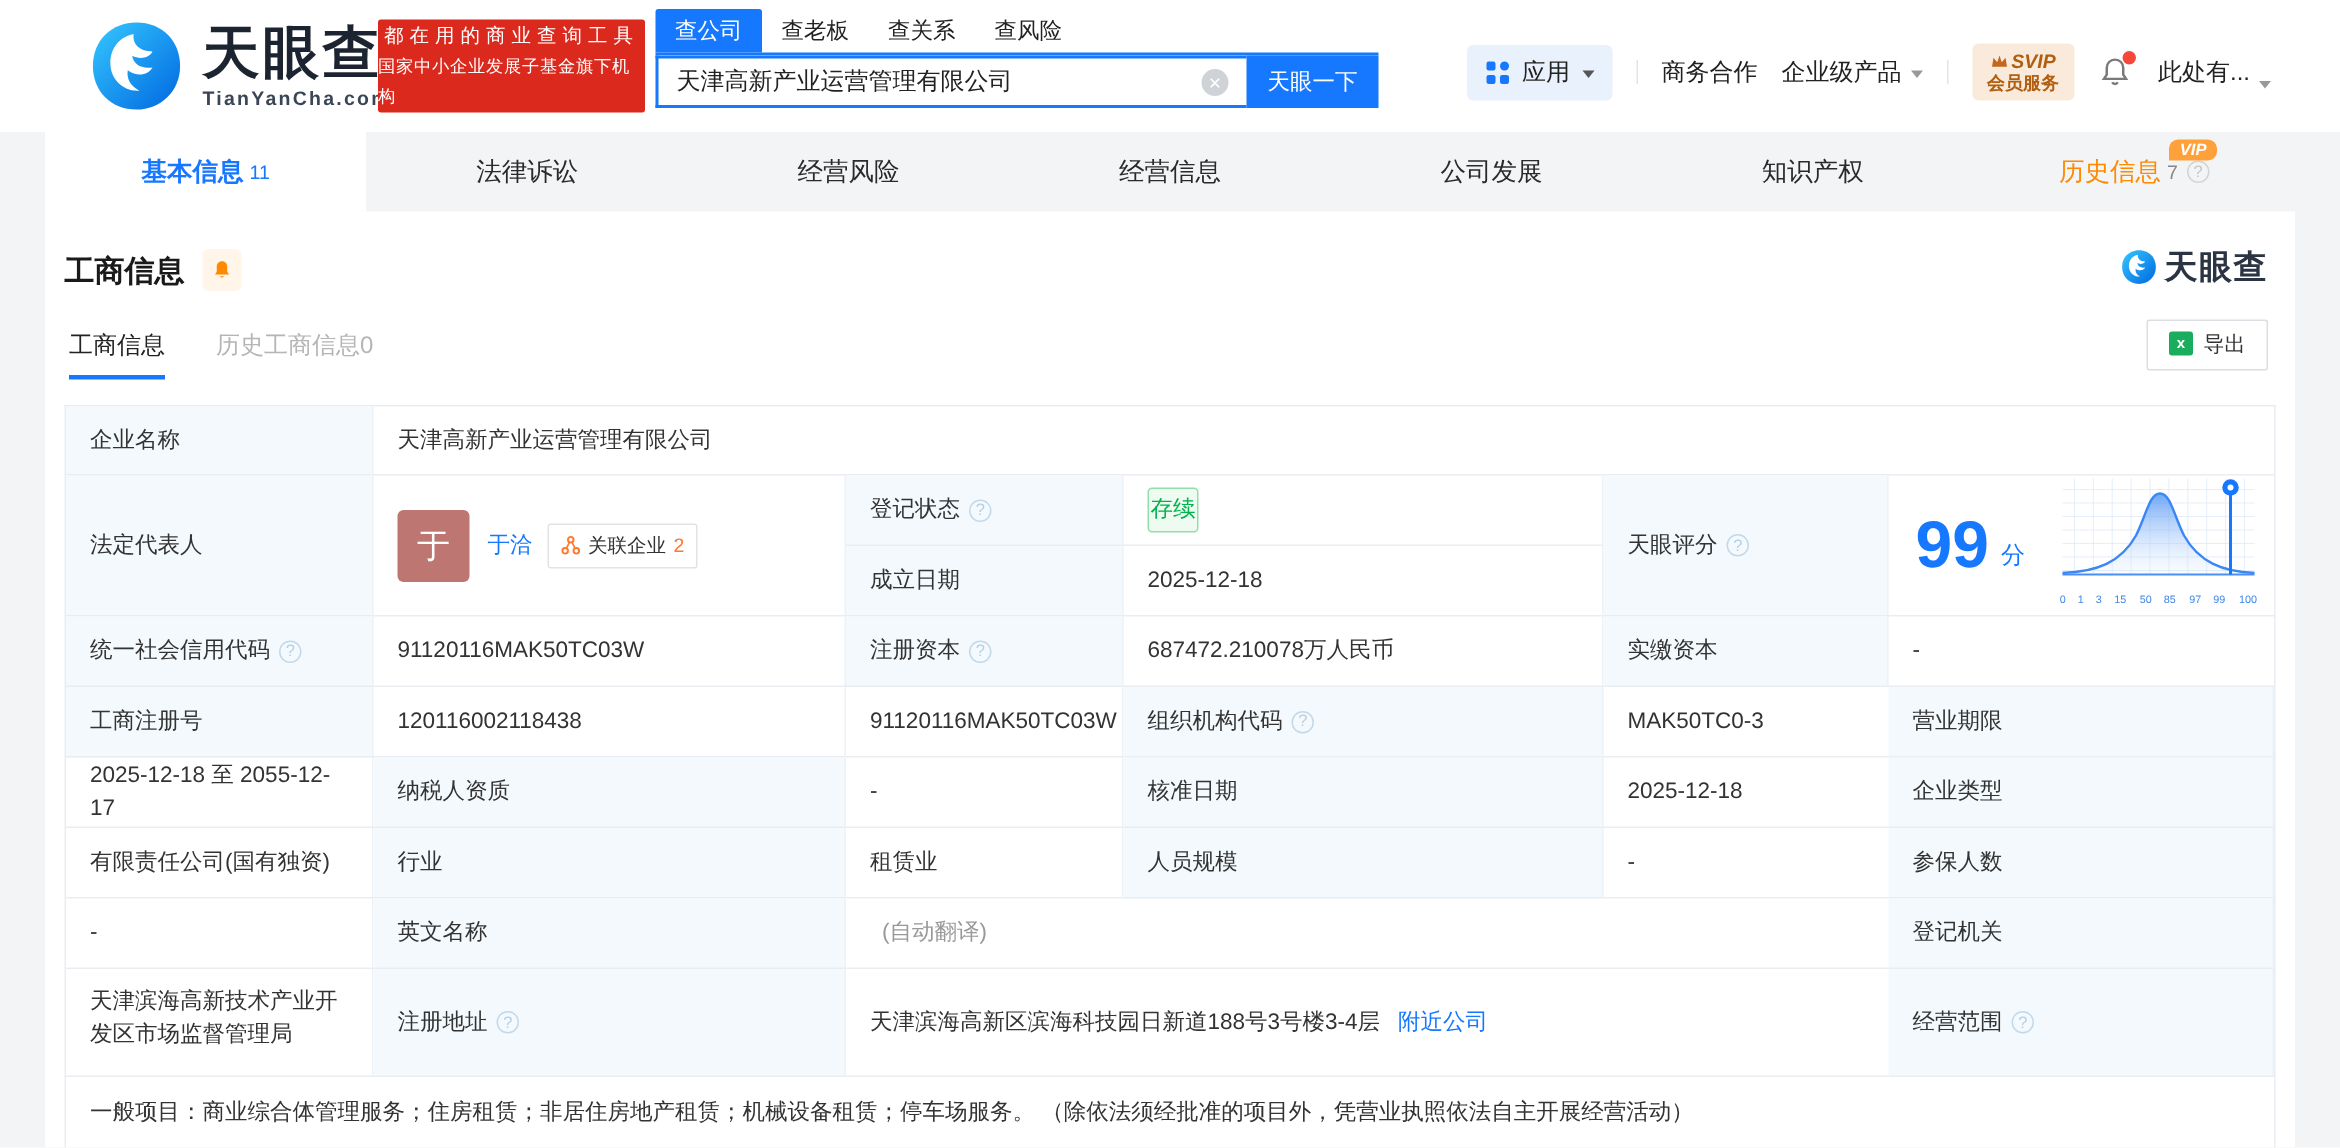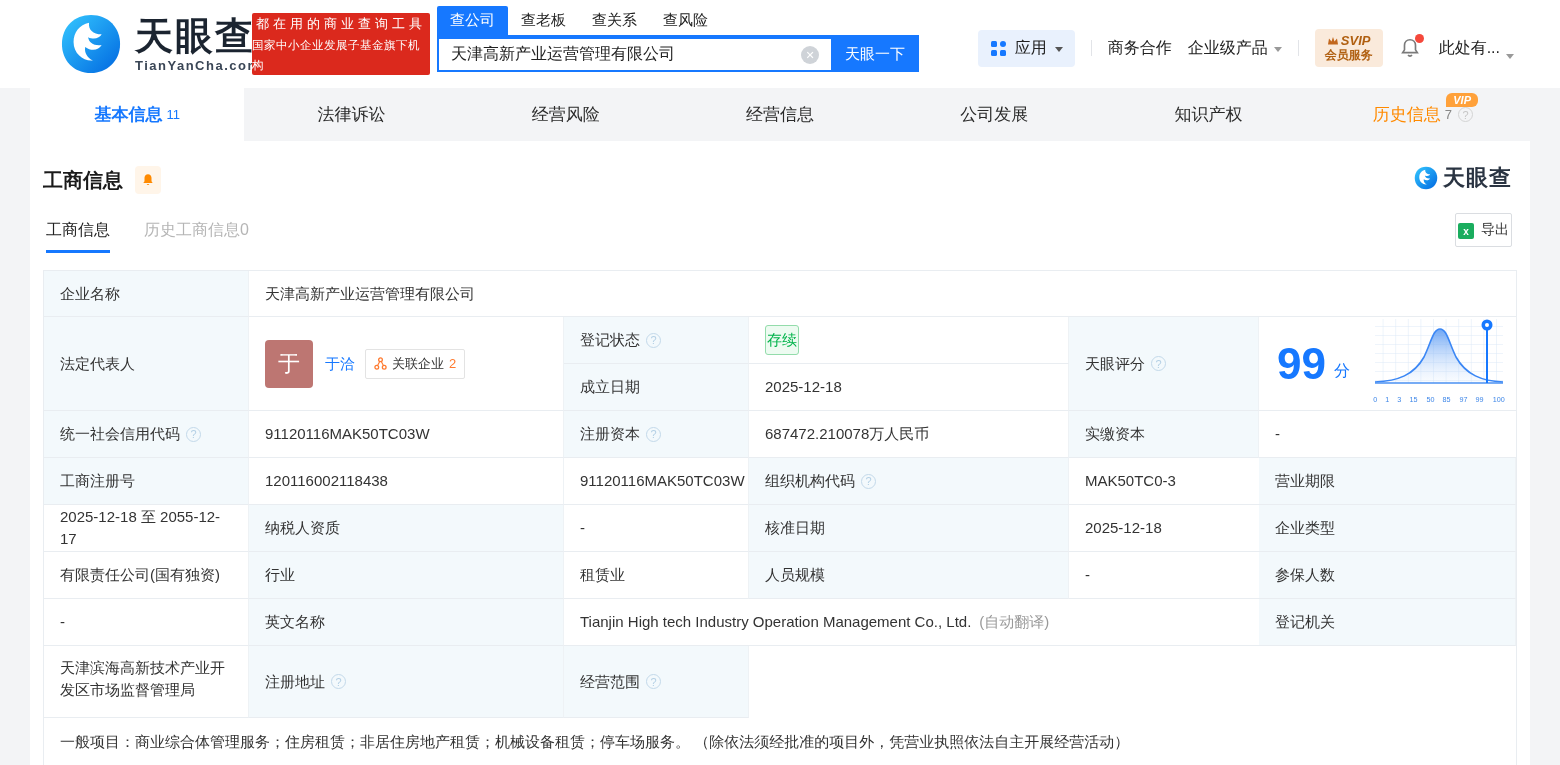--- a/index.html
+++ b/index.html
@@ -82,21 +82,21 @@
     display:flex; align-items:center; justify-content:center; cursor:pointer;}
   .watermark { position:absolute; right:18px; top:22px; display:flex; align-items:center; gap:4px; }
   .watermark svg { width:26px; height:24px; }
   .watermark .wt { font-size:22px; font-weight:bold; color:#2a3442; letter-spacing:1px;}
   .subtabs { margin-top:26px; display:flex; align-items:flex-end; gap:34px; padding-left:3px;}
   .subtab { font-size:16px; color:#222; padding-bottom:12px; position:relative; cursor:pointer; }
   .subtab.active::after { content:""; position:absolute; left:0; right:0; bottom:0; height:3px; background:#1678ff; }
   .subtab.dim { color:#b5b5b5; }
   .export-btn {
     position:absolute; right:18px; top:72px; border:1px solid #dadde1; border-radius:2px; background:#fff;
-    padding:7px 2px; display:flex; align-items:flex-end; gap:7px; font-size:14px; color:#333; cursor:pointer;
+    padding:7px 14px; display:flex; align-items:flex-start; gap:7px; font-size:14px; color:#333; cursor:pointer;
   }
   .xls { width:16px; height:16px; background:#1aad5e; border-radius:2px; color:#fff; font-size:10px; font-weight:bold;
     display:flex; align-items:center; justify-content:center; }
   .xls::after { content:"x"; }
 
   
   .biz-table {
     margin-top:17px;
     display:grid;
     grid-template-columns:205px 315px 185px 320px 190px 1fr;
@@ -377,30 +377,33 @@
     <div class="c">有限责任公司(国有独资)</div>
     <div class="c lbl">行业</div>
     <div class="c">租赁业</div>
     <div class="c lbl">人员规模</div>
     <div class="c nbr">-</div>
 
     <div class="c lbl">参保人数</div>
     <div class="c">-</div>
     <div class="c lbl">英文名称</div>
     <div class="c cs3 nbr">
-      <span>Tianjin High tech Industry Operation Management Co., Ltd.</span>
       <span class="gray-note">(自动翻译)</span>
     </div>
 
     <div class="c lbl">登记机关</div>
     <div class="c wrap2" style="align-items:flex-start;">天津滨海高新技术产业开发区市场监督管理局</div>
     <div class="c lbl">
       <span>注册地址</span>
         <span class="qicon"></span>
     </div>
+    <div class="c cs3 nbr">
+      <span>天津滨海高新区滨海科技园日新道188号3号楼3-4层</span>
+      <span class="blue-link addr-link">附近公司</span>
+    </div>
 
     <div class="c lbl">
       <span>经营范围</span>
         <span class="qicon"></span>
     </div>
     <div class="c cs5 nbr">一般项目：商业综合体管理服务；住房租赁；非居住房地产租赁；机械设备租赁；停车场服务。 （除依法须经批准的项目外，凭营业执照依法自主开展经营活动）</div>
 
   </div>
 </div>
 

